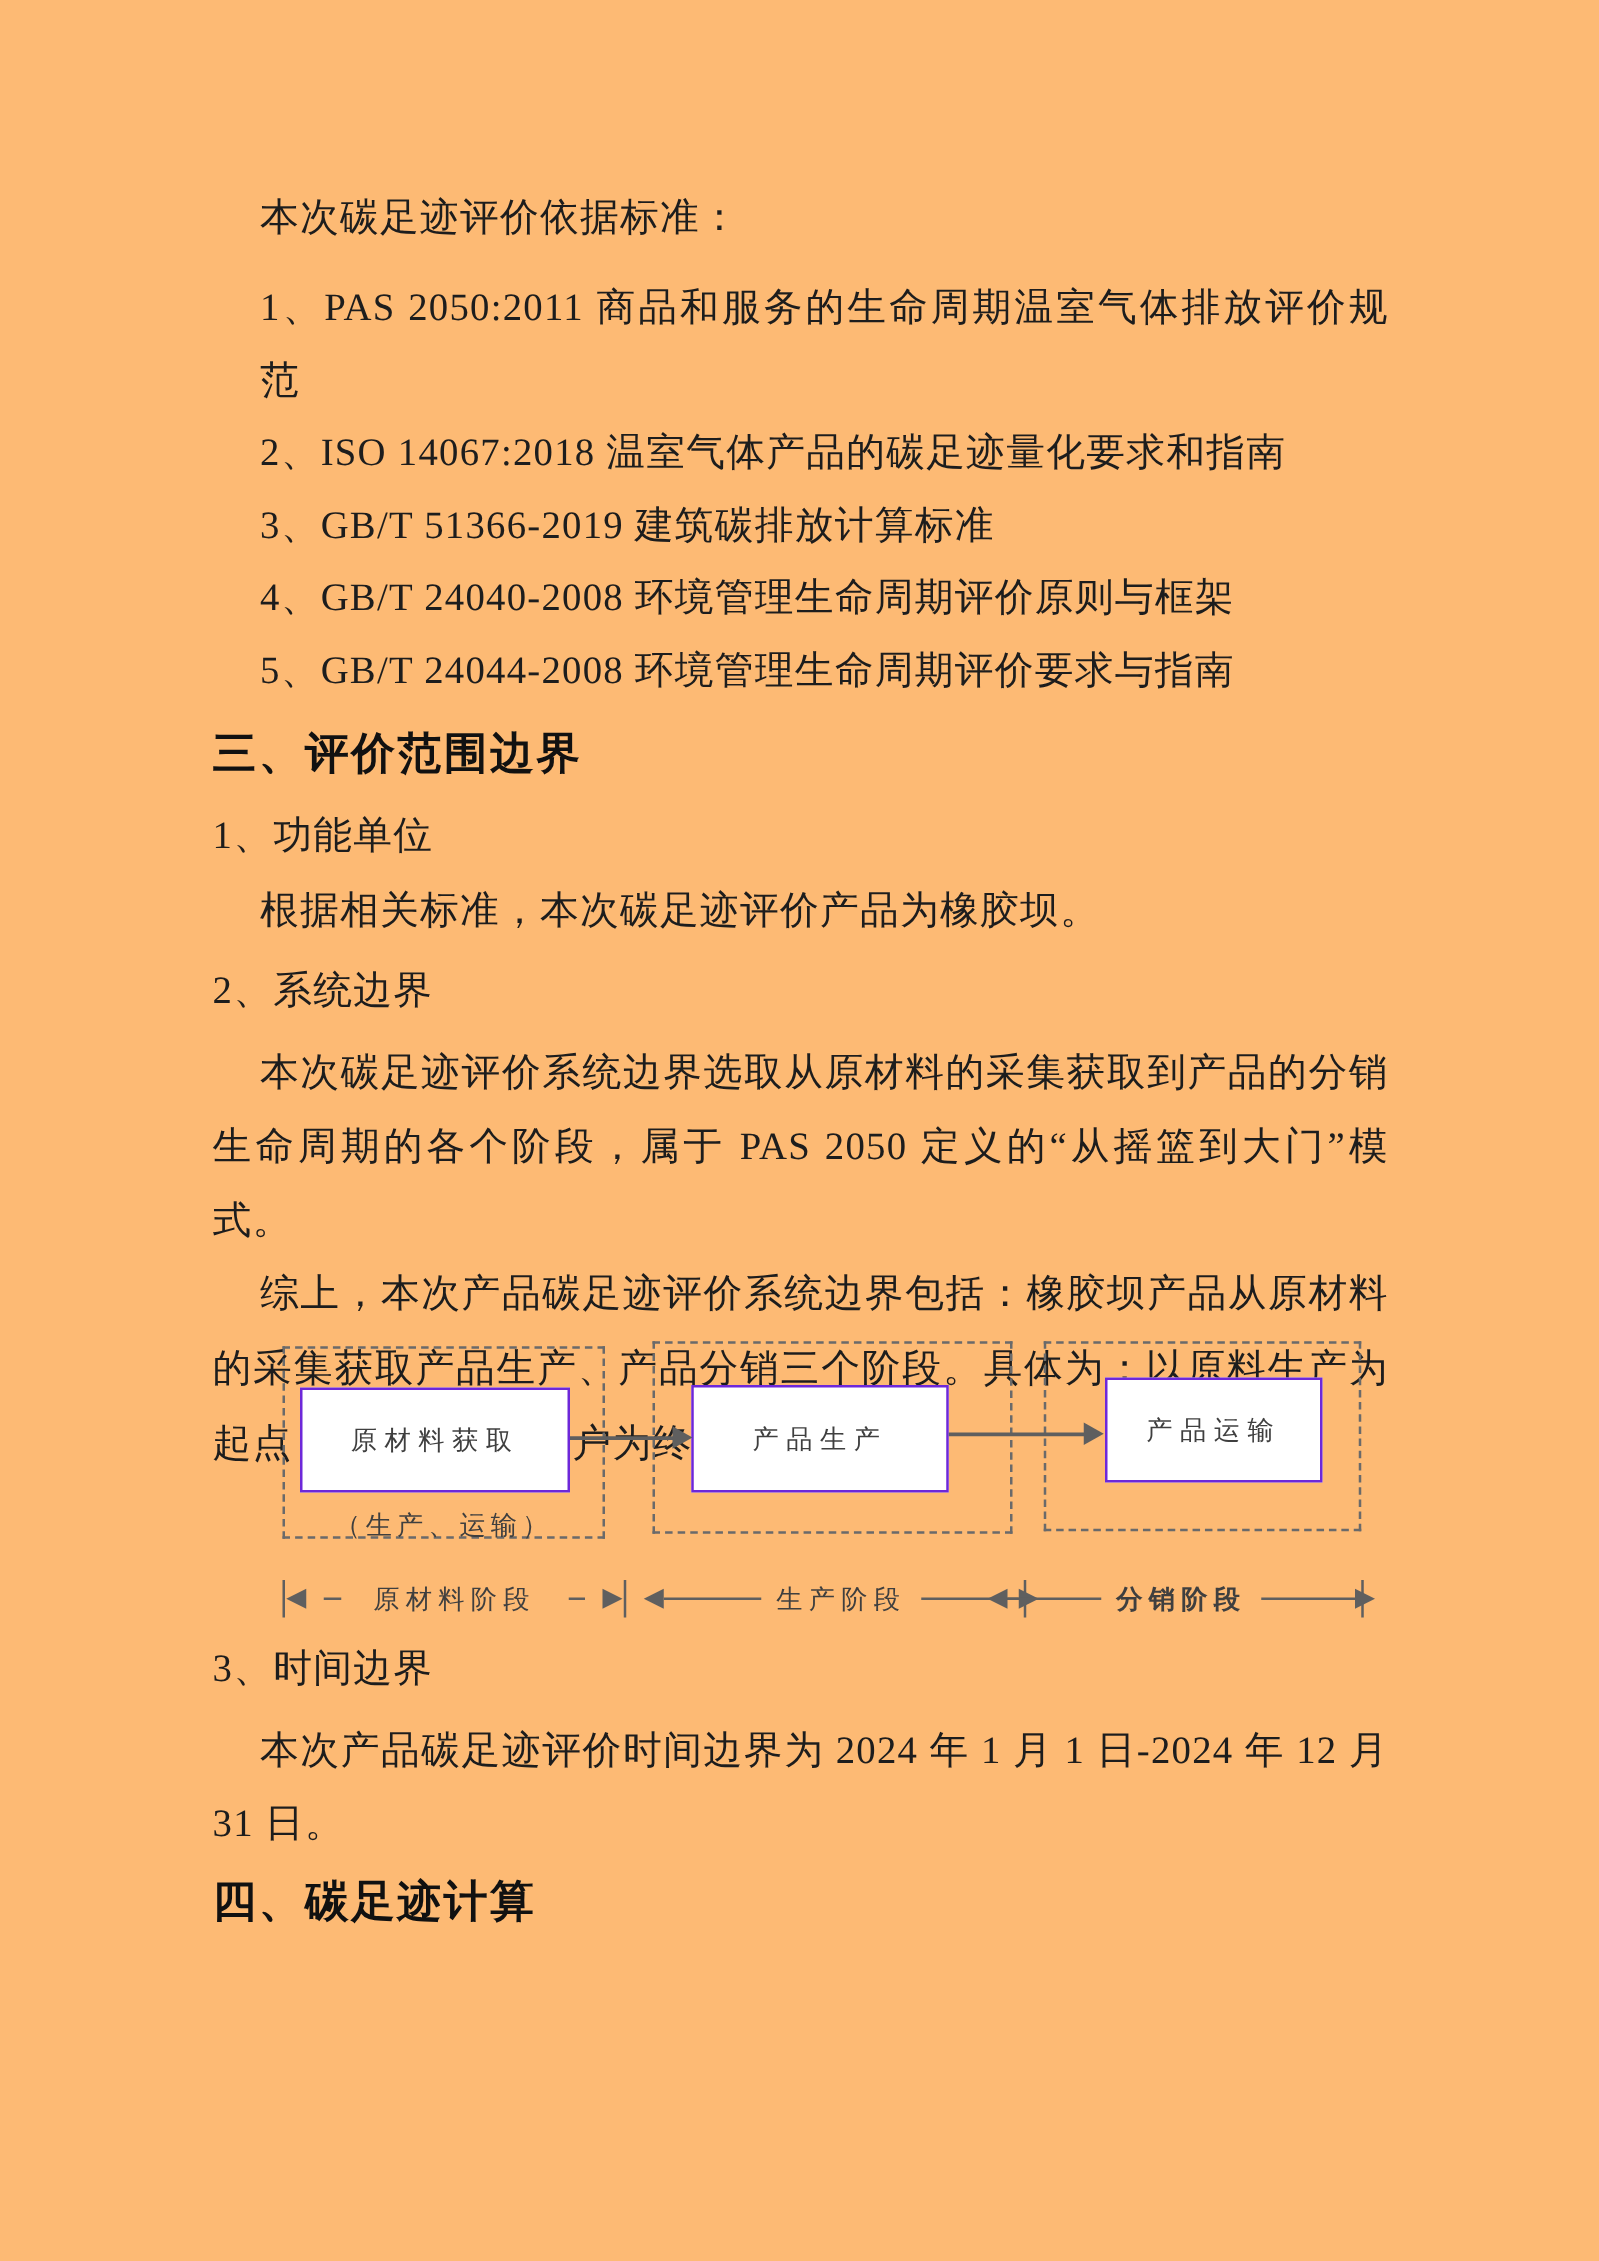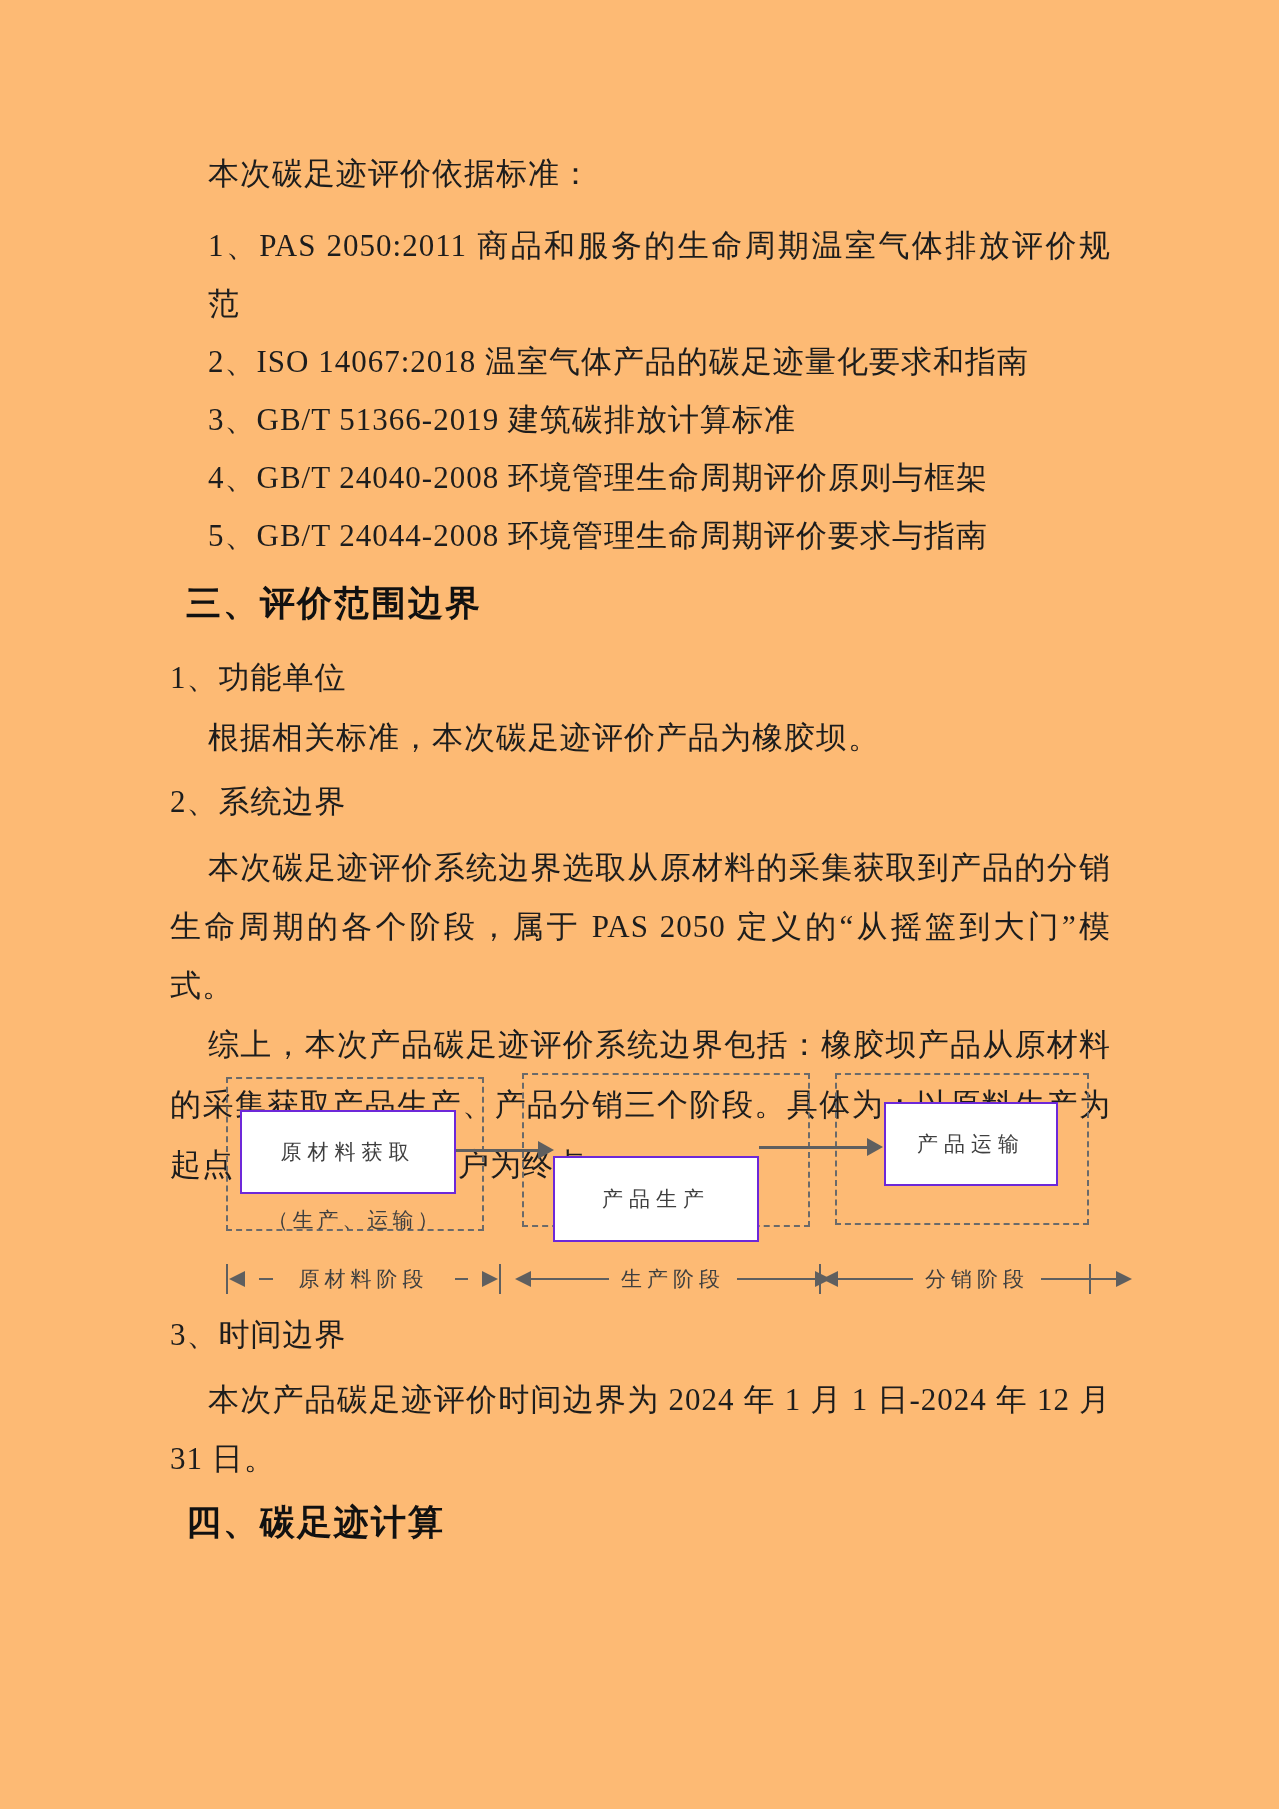--- a/index.html
+++ b/index.html
@@ -18,21 +18,21 @@
   .para{
     margin:0;
     font-size:31px;
     line-height:58px;
     text-align:justify;
     letter-spacing:1px;
   }
   .indent{text-indent:38px;}
   .std-item{padding-left:38px;}
   .heading{
-    margin:16px;
+    margin:0;
     font-family:"Liberation Sans","DejaVu Sans",sans-serif;
     font-weight:700;
     font-size:35px;
     line-height:60px;
     color:#111;
     letter-spacing:2px;
   }
   .m-std{margin-top:14px;}
   .m-h3{margin-top:8px;}
   .m-sub{margin-top:6px;}
@@ -112,21 +112,21 @@
 
     <div class="dashed-box" style="left:226px;top:9px;width:258px;height:154px;"></div>
     <div class="dashed-box" style="left:522px;top:5px;width:288px;height:154px;"></div>
     <div class="dashed-box" style="left:835px;top:5px;width:254px;height:152px;"></div>
 
     <div class="solid-box" style="left:240px;top:42px;width:216px;height:84px;">
       <span>原材料获取</span>
     </div>
     <div class="box-caption" style="left:226px;top:138px;width:258px;">（生产、运输）</div>
 
-    <div class="solid-box" style="left:553px;top:40px;width:206px;height:86px;margin-top:48px;">
+    <div class="solid-box" style="left:553px;top:40px;width:206px;height:86px;">
       <span>产品生产</span>
     </div>
 
     <div class="solid-box" style="left:884px;top:34px;width:174px;height:84px;">
       <span>产品运输</span>
     </div>
 
     <div class="h-line" style="left:456px;top:81px;width:84px;"></div>
     <div class="arrow-right" style="left:538px;top:73px;"></div>
 
@@ -147,21 +147,21 @@
     </div>
 
     <div class="axis-seg" style="left:502px;width:316px;padding-left:13px;">
       <span class="head-l"></span>
       <span class="seg-line"></span>
       <span class="seg-label">生产阶段</span>
       <span class="seg-line"></span>
       <span class="head-r"></span>
     </div>
 
-    <div class="axis-seg" style="left:822px;width:310px;">
+    <div class="axis-seg" style="left:790px;width:310px;font-weight:bold;">
       <span class="head-l"></span>
       <span class="seg-line"></span>
       <span class="seg-label">分销阶段</span>
       <span class="seg-line"></span>
       <span class="head-r"></span>
     </div>
   </div>
 
   <div class="content" style="top:1306px;">
     <p class="para">3、时间边界</p>

